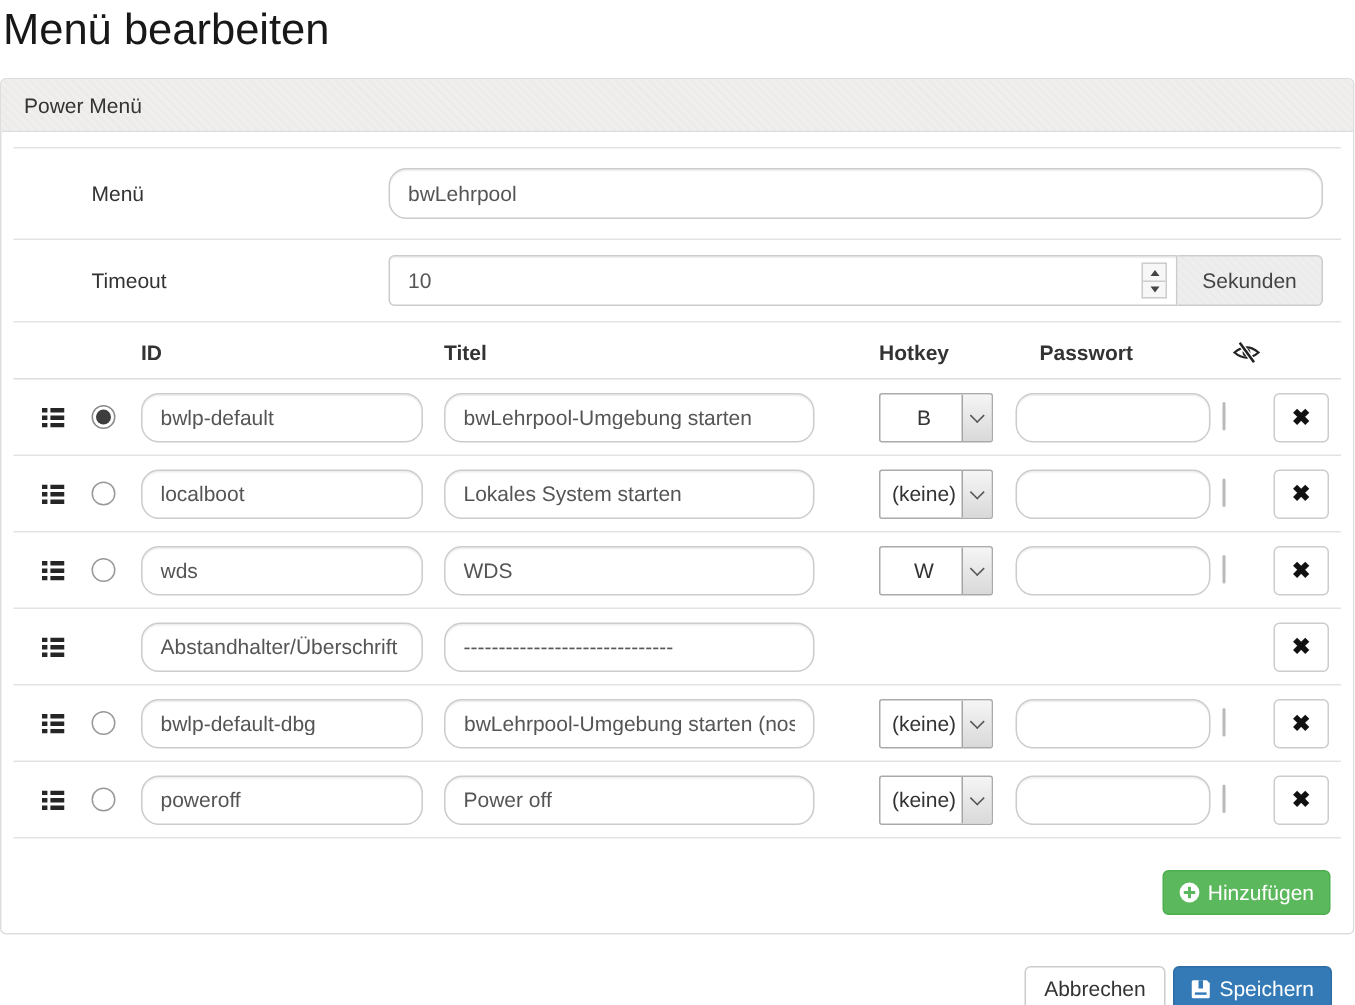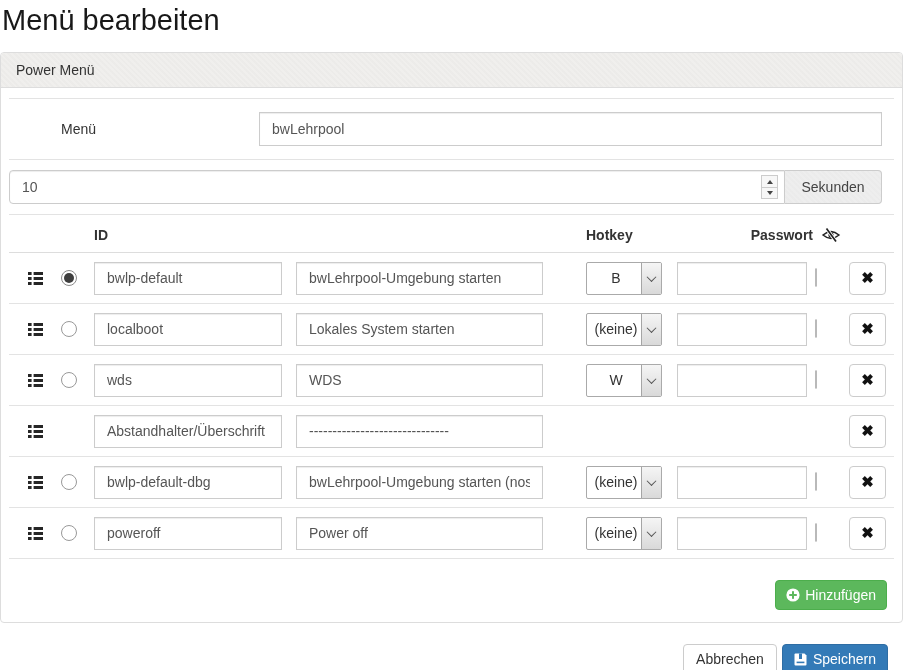--- a/index.html
+++ b/index.html
@@ -26,21 +26,21 @@
   .panel-body { padding:10px 8px 6px; }
 
   
   .form-rows { border-top:1px solid #e3e3e3; }
   .form-row { display:flex; align-items:center; border-bottom:1px solid #e3e3e3; }
   .form-row.menu-row { padding:13px 0; }
   .form-row.timeout-row { padding:10px 0; }
   .form-label { width:250px; padding-left:52px; font-weight:normal; font-size:14px; color:#333; }
   .form-field { flex:1; margin-right:12px; display:flex; }
   .text-input {
-    height:34px; width:100%; border:1px solid #ccc; border-radius:0;
+    height:34px; width:100%; border:1px solid #ccc; border-radius:12px;
     padding:6px 12px; font-size:14px; color:#555;
     box-shadow:inset 0 1px 1px rgba(0,0,0,.075); outline:none;
     font-family:"Liberation Sans", sans-serif;
   }
   .number-wrap { position:relative; flex:1; }
   .number-wrap .text-input { border-radius:4px 0 0 4px; padding-right:32px; }
   .spinner {
     position:absolute; right:7px; top:50%; transform:translateY(-50%);
     width:17px; height:24px; border:1px solid #ccc; background:#f7f7f7;
     display:flex; flex-direction:column;
@@ -56,21 +56,21 @@
     display:flex; align-items:center; justify-content:center;
     font-size:14px; color:#444;
   }
 
   
   .grid-cols { display:grid; grid-template-columns:48px 32px 202px 288px 94px 140px 36px 1fr; align-items:center; }
   .menu-table-header { padding:12px 0 9px; border-bottom:1px solid #ddd; font-weight:bold; font-size:14px; color:#333; }
   .hdr-id { grid-column:3; margin-left:5px; }
   .hdr-titel { grid-column:4; margin-left:5px; }
   .hdr-hotkey { grid-column:5; margin-left:7px; }
-  .hdr-passwort { grid-column:6; margin-left:8px;text-align:right; }
+  .hdr-passwort { grid-column:6; margin-left:20px; }
   .hdr-eye { grid-column:7; justify-self:center; display:flex; }
   .menu-row-item { height:51px; border-bottom:1px solid #e3e3e3; }
   .drag-icon { margin-left:19px; display:flex; cursor:grab; }
   .radio {
     width:16px; height:16px; border:1px solid #999; border-radius:50%;
     background:#fff; margin-left:4px; position:relative; cursor:pointer;
   }
   .radio.checked { border-color:#8a8a8a; }
   .radio.checked::after { content:""; position:absolute; inset:2px; border-radius:50%; background:#3e3e3e; }
   .row-input { height:33px; }
@@ -117,38 +117,40 @@
 
     <div class="form-rows">
       <div class="form-row menu-row">
         <label class="form-label">Menü</label>
         <div class="form-field">
           <input class="text-input" type="text" value="bwLehrpool" style="">
         </div>
       </div>
 
       <div class="form-row timeout-row">
+        <label class="form-label">Timeout</label>
         <div class="form-field">
           <div class="number-wrap">
             <input class="text-input" type="text" value="10" style="">
             <span class="spinner">
               <span class="spin-btn up">
                   <span class="tri-up"></span>
                 </span>
               <span class="spin-btn down">
                   <span class="tri-down"></span>
                 </span>
             </span>
           </div>
           <span class="addon">Sekunden</span>
         </div>
       </div>
 
       <div class="grid-cols menu-table-header">
         <span class="hdr-id">ID</span>
+        <span class="hdr-titel">Titel</span>
         <span class="hdr-hotkey">Hotkey</span>
         <span class="hdr-passwort">Passwort</span>
         <span class="hdr-eye">
           <svg width="20" height="16" viewBox="0 0 20 16">
             <path d="M2 8 Q10 1.2 18 8 Q10 14.8 2 8 Z" fill="none" stroke="#222" stroke-width="1.5"></path>
             <circle cx="10" cy="8" r="2.6" fill="#222"></circle>
             <line x1="5.5" y1="1.5" x2="15" y2="14.5" stroke="#fff" stroke-width="3.4"></line>
             <line x1="5.5" y1="1.5" x2="15" y2="14.5" stroke="#222" stroke-width="1.7"></line>
           </svg>
         </span>

